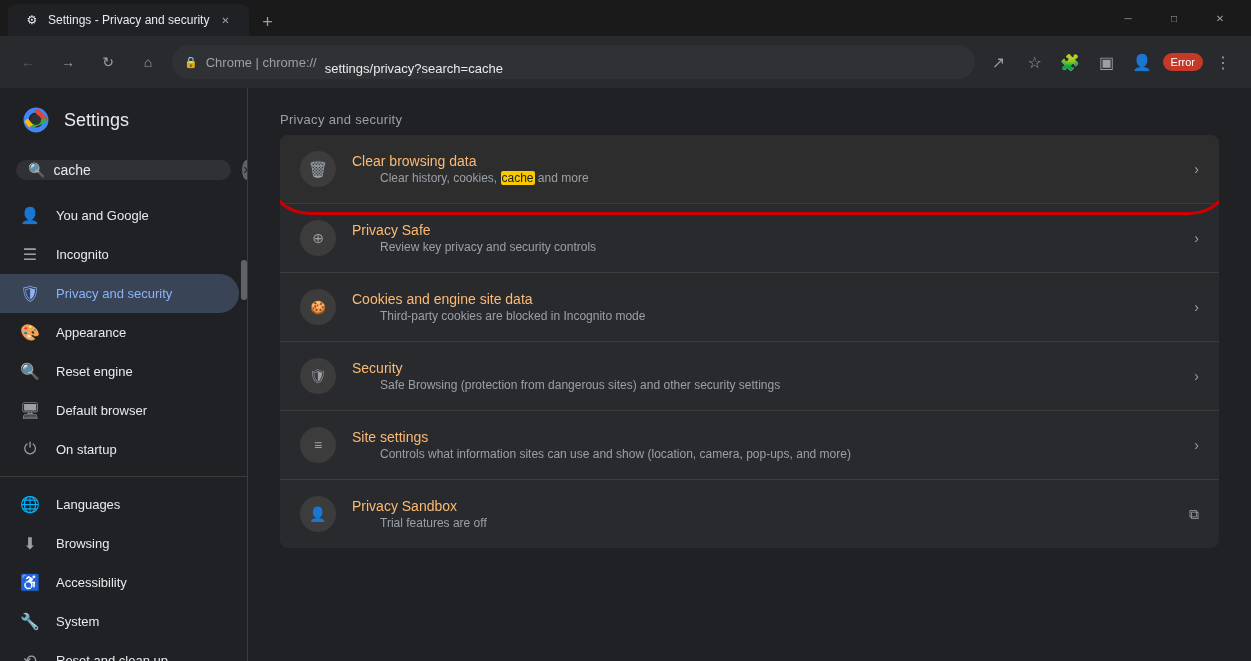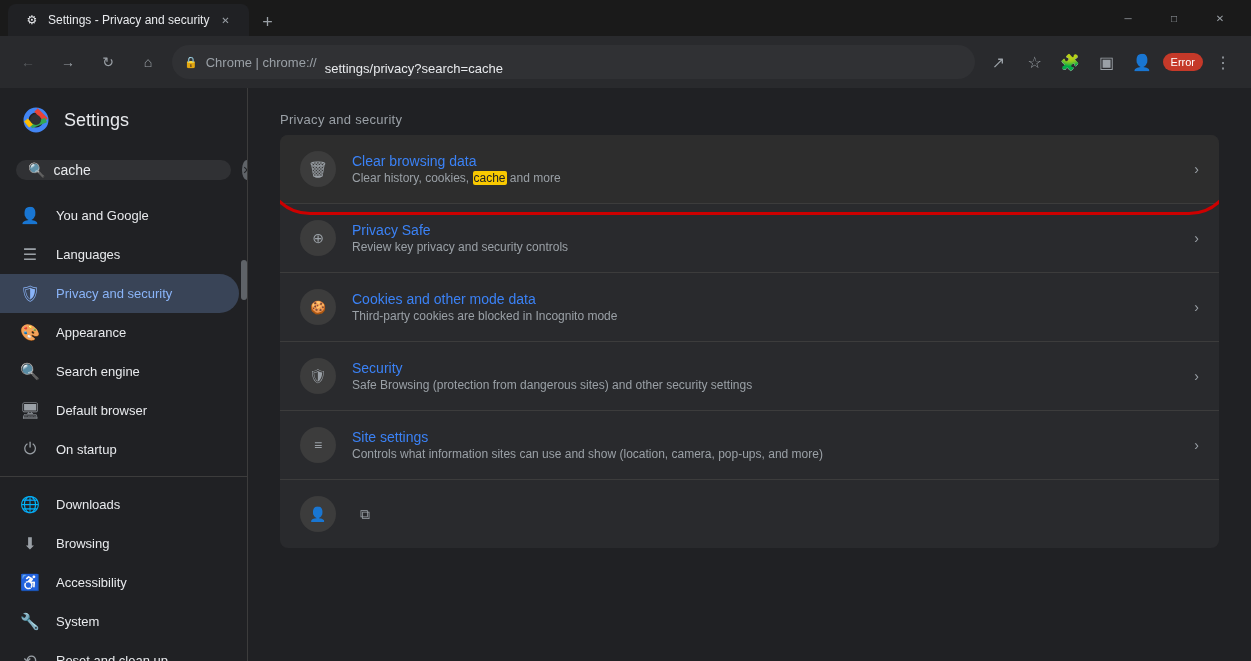--- a/index.html
+++ b/index.html
@@ -275,26 +275,27 @@
       align-items: center;
       justify-content: center;
       margin-right: 16px;
       flex-shrink: 0;
       font-size: 16px;
       color: #9aa0a6;
     }
     .setting-text { flex: 1; }
     .setting-name {
       font-size: 14px;
-      color: #3b82f6;
+      color: #fdba74;
       margin-bottom: 2px;
     }
     .setting-desc {
       font-size: 12px;
       color: #9aa0a6;
+      margin-left: 28px;
     }
     .setting-desc .highlight {
       background: #f9c900;
       color: #202124;
       padding: 0 1px;
       border-radius: 2px;
     }
     .setting-arrow {
       color: #9aa0a6;
       font-size: 14px;
@@ -367,46 +368,46 @@
       <div class="search-clear">✕</div>
     </div>
 
     <div id="nav-items-container">
     <div class="nav-item">
     <span class="nav-icon">👤</span>
     <span>You and Google</span>
   </div>
         <div class="nav-item">
     <span class="nav-icon">☰</span>
-    <span>Languages</span>
+    <span>Incognito</span>
   </div>
         <div class="nav-item active">
     <span class="nav-icon">🛡</span>
     <span>Privacy and security</span>
   </div>
         <div class="nav-item">
     <span class="nav-icon">🎨</span>
     <span>Appearance</span>
   </div>
         <div class="nav-item">
     <span class="nav-icon">🔍</span>
-    <span>Search engine</span>
+    <span>Reset engine</span>
   </div>
         <div class="nav-item">
     <span class="nav-icon">🖥</span>
     <span>Default browser</span>
   </div>
         <div class="nav-item">
     <span class="nav-icon">⏻</span>
     <span>On startup</span>
   </div>
         <div class="nav-divider"></div>
         <div class="nav-item">
     <span class="nav-icon">🌐</span>
-    <span>Downloads</span>
+    <span>Languages</span>
   </div>
         <div class="nav-item">
     <span class="nav-icon">⬇</span>
     <span>Browsing</span>
   </div>
         <div class="nav-item">
     <span class="nav-icon">♿</span>
     <span>Accessibility</span>
   </div>
         <div class="nav-item">
@@ -447,21 +448,21 @@
         <div class="setting-text">
           <div class="setting-name">Privacy Safe</div>
           <div class="setting-desc">Review key privacy and security controls</div>
         </div>
         <span class="setting-arrow">›</span>
       </div>
 
       <div class="setting-item">
         <div class="setting-icon" style="font-size:13px;">🍪</div>
         <div class="setting-text">
-          <div class="setting-name">Cookies and other mode data</div>
+          <div class="setting-name">Cookies and engine site data</div>
           <div class="setting-desc">Third-party cookies are blocked in Incognito mode</div>
         </div>
         <span class="setting-arrow">›</span>
       </div>
 
       <div class="setting-item">
         <div class="setting-icon" style="font-size:14px;">🛡</div>
         <div class="setting-text">
           <div class="setting-name">Security</div>
           <div class="setting-desc">Safe Browsing (protection from dangerous sites) and other security settings</div>
@@ -473,18 +474,22 @@
         <div class="setting-icon" style="font-size:14px;">≡</div>
         <div class="setting-text">
           <div class="setting-name">Site settings</div>
           <div class="setting-desc">Controls what information sites can use and show (location, camera, pop-ups, and more)</div>
         </div>
         <span class="setting-arrow">›</span>
       </div>
 
       <div class="setting-item">
         <div class="setting-icon" style="font-size:14px;">👤</div>
+        <div class="setting-text">
+          <div class="setting-name">Privacy Sandbox</div>
+          <div class="setting-desc">Trial features are off</div>
+        </div>
         <span class="setting-external">⧉</span>
       </div>
 
     </div>
   </div>
 </div>
 
 </body></html>

